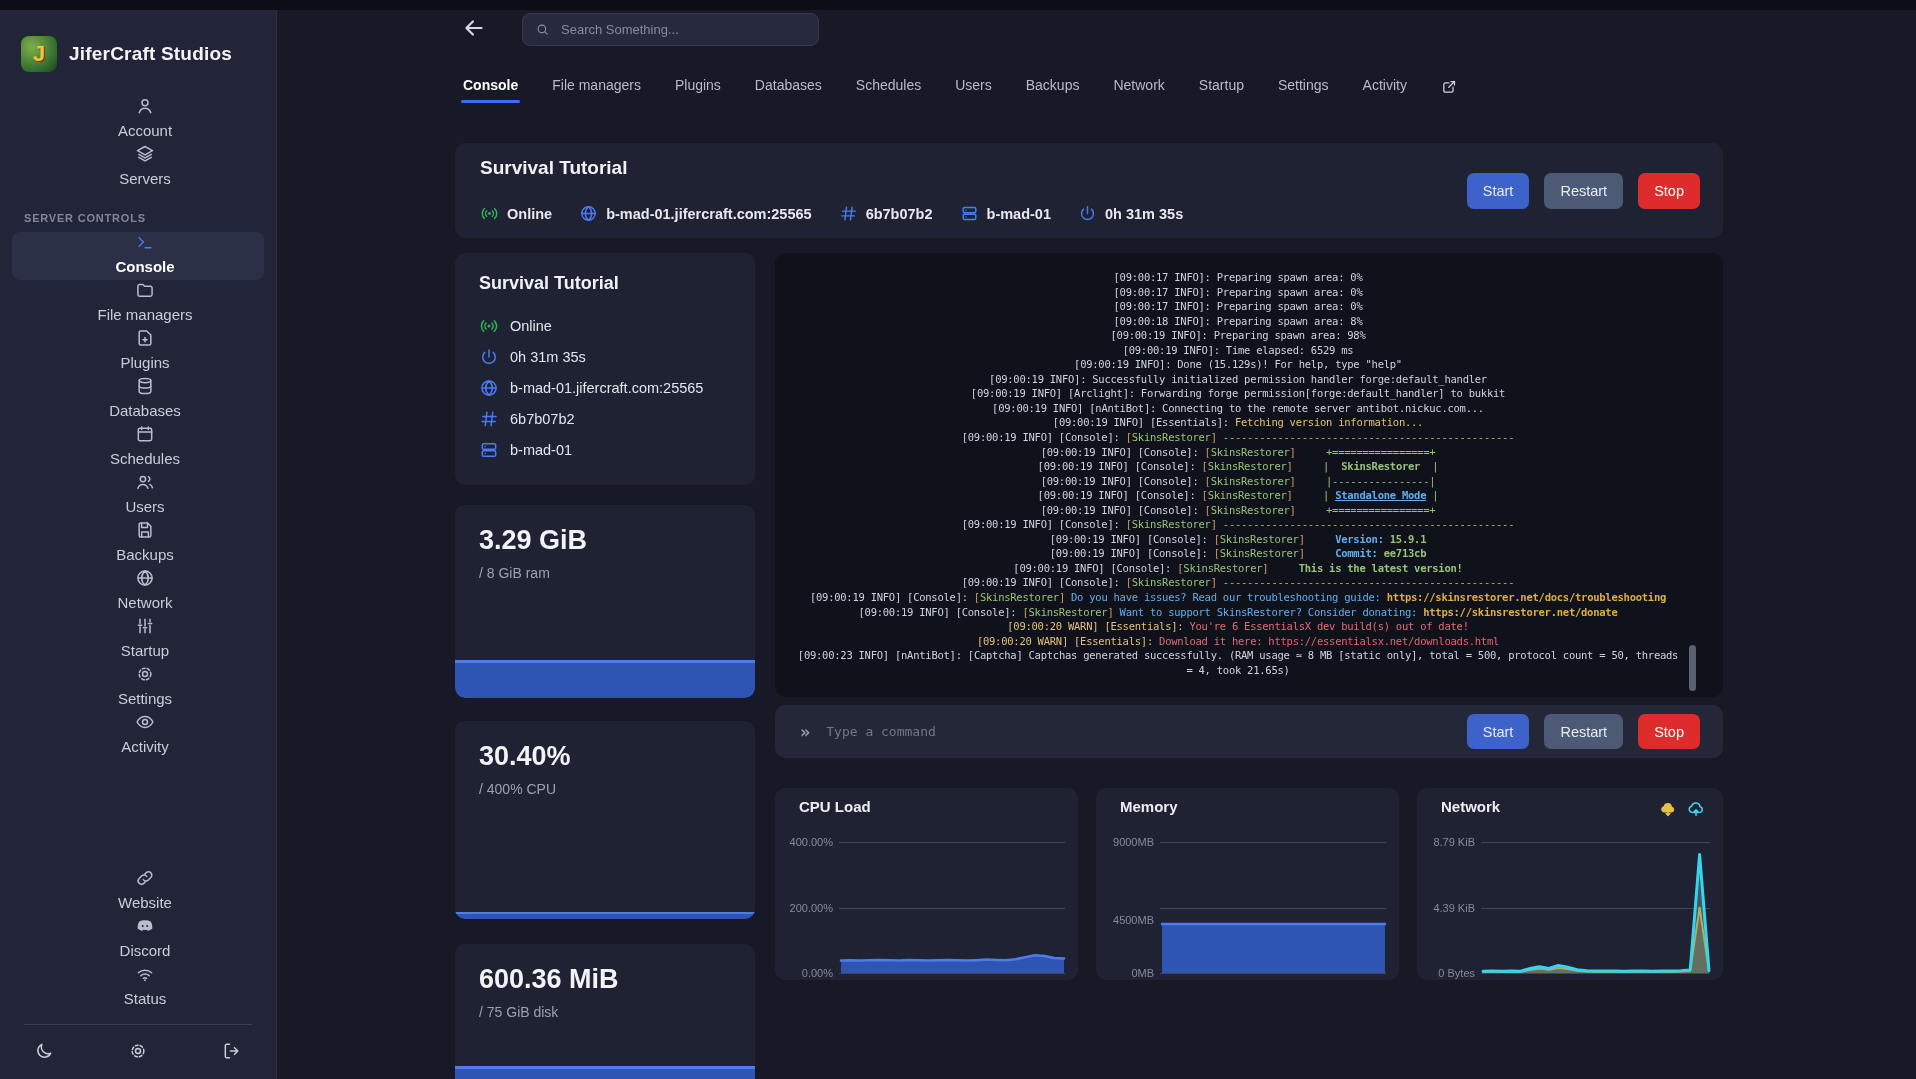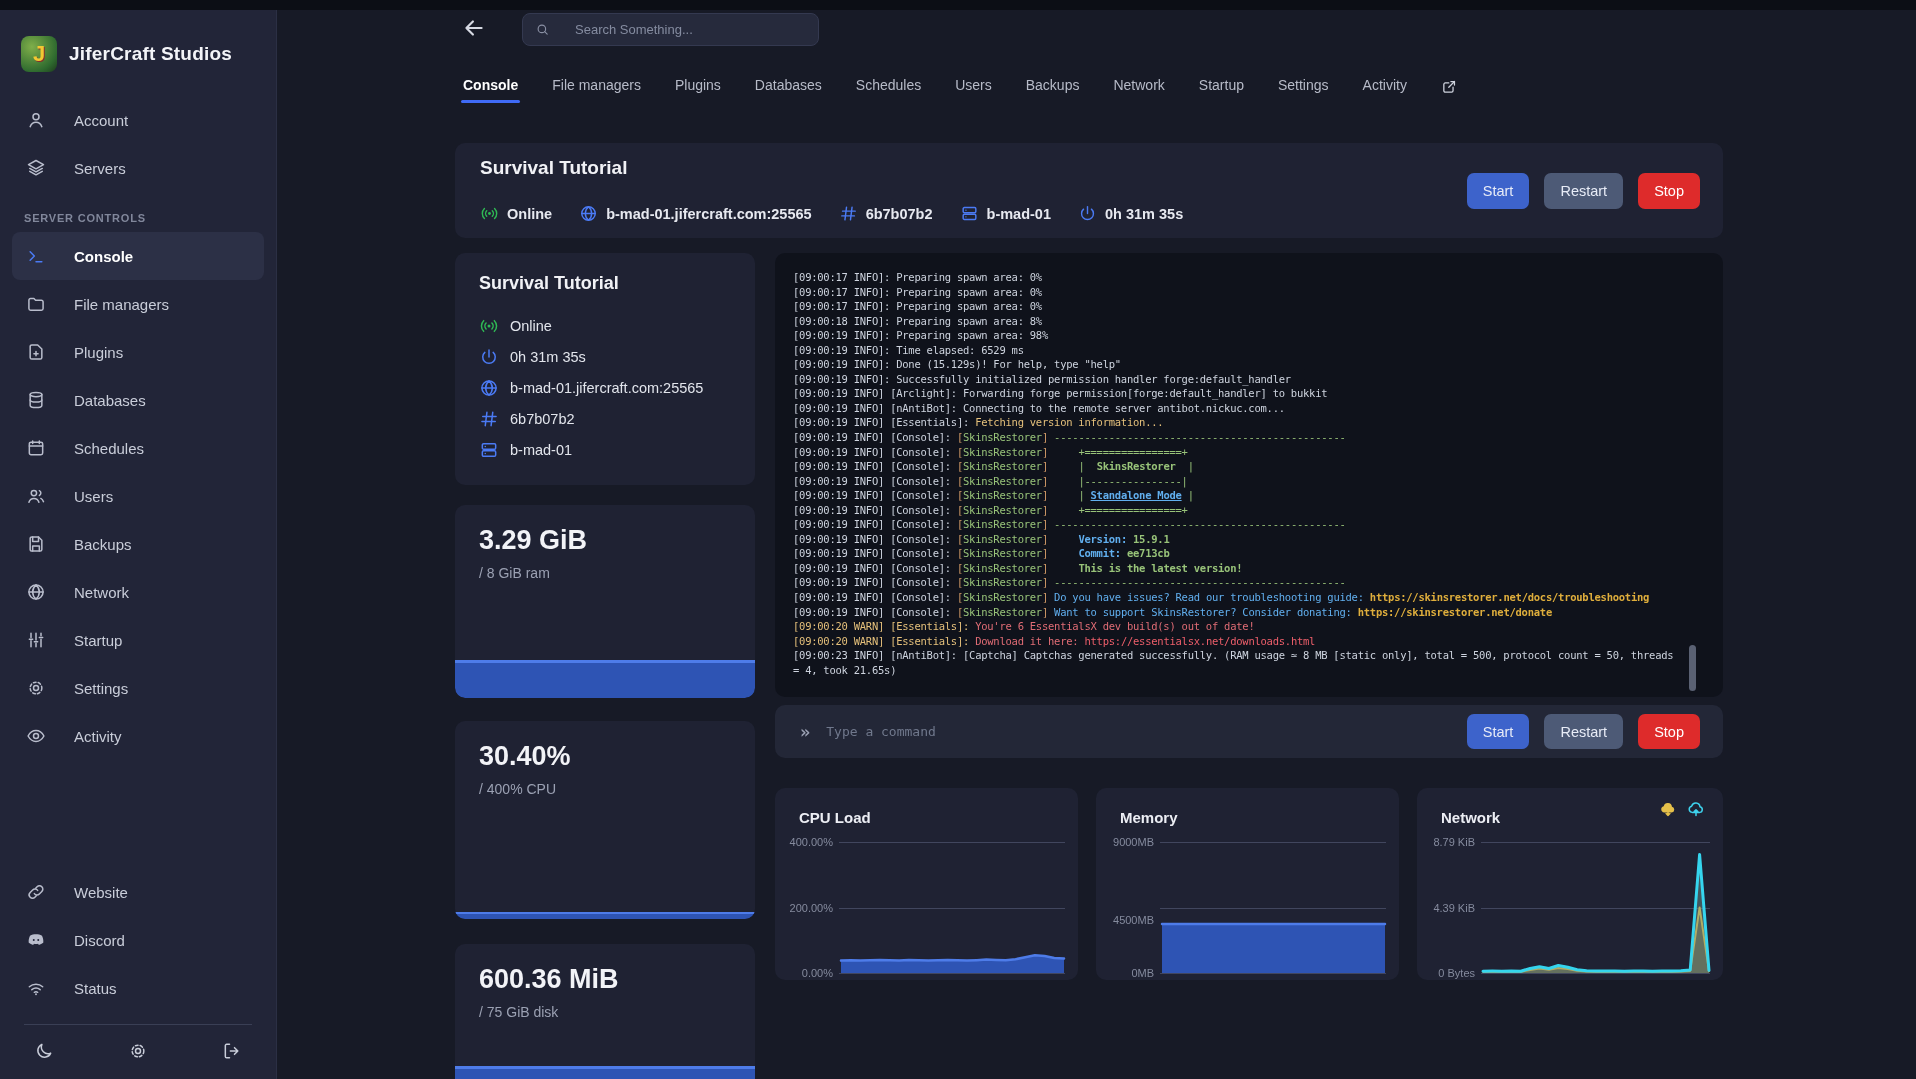--- a/index.html
+++ b/index.html
@@ -9,39 +9,39 @@
 
   
   .sidebar{position:absolute;left:0;top:10px;width:277px;height:1069px;background:#222538;
     border-right:1px solid #2b2f44;display:flex;flex-direction:column;}
   .logo-row{display:flex;align-items:center;gap:12px;padding:26px 20px 24px 21px;}
   .logo-icon{width:36px;height:36px;border-radius:8px;flex:0 0 36px;
     background:radial-gradient(circle at 30% 30%,#7fae4a,#2f6b2f 70%,#1d3a1d);
     display:flex;align-items:center;justify-content:center;
     color:#f2c832;font-weight:bold;font-size:22px;text-shadow:1px 1px 0 #8a2b2b;}
   .logo-title{color:#f3f4f8;font-size:19px;font-weight:bold;letter-spacing:.2px;}
-  .side-item{display:flex;align-items:center;gap:28px;height:48px;margin:0 12px;
-    padding-left:14px;border-radius:8px;color:#c9cdd9;font-size:15px;cursor:pointer;}
+  .side-item{display:flex;align-items:center;gap:6px;height:48px;margin:0 12px;
+    padding-left:14px;border-radius:8px;color:#c9cdd9;font-size:15px;cursor:pointer;flex-direction:column;}
   .side-item .ic{color:#b9bdcc;}
   .side-item.active{background:#2c3046;color:#ffffff;font-weight:bold;}
   .side-item.active .ic{color:#4b7bf5;}
   .section-label{color:#81879b;font-size:11px;letter-spacing:.8px;
     padding:20px 0 8px 24px;font-weight:bold;}
   .side-spacer{flex:1;}
   .side-divider{border-top:1px solid #3a3f55;margin:12px 24px 0 24px;}
   .side-footer{display:flex;align-items:center;justify-content:space-between;
     padding:16px 34px 18px 34px;color:#c9cdd9;}
   .ic{width:20px;height:20px;fill:none;stroke:currentColor;stroke-width:1.8;
     stroke-linecap:round;stroke-linejoin:round;flex:0 0 auto;}
   .ic .fl{fill:currentColor;stroke:none;}
 
   
   .back-btn{position:absolute;left:461px;top:15px;width:26px;height:26px;color:#d6d9e2;cursor:pointer;}
   .search-box{position:absolute;left:522px;top:13px;width:297px;height:33px;background:#262a3c;
-    border:1px solid #343950;border-radius:8px;display:flex;align-items:center;gap:23px;padding:0 12px;}
+    border:1px solid #343950;border-radius:8px;display:flex;align-items:center;gap:9px;padding:0 12px;}
   .search-box .ic{width:15px;height:15px;color:#8a90a4;}
   .search-box input{background:transparent;border:none;outline:none;color:#c9cede;
     font-size:13px;width:100%;font-family:"Liberation Sans",sans-serif;}
   .search-box input::placeholder{color:#858c a0;color:#858ca0;}
 
   
   .tabs{position:absolute;left:463px;top:70px;height:33px;display:flex;gap:34px;align-items:center;}
   .tab{position:relative;color:#b7bbc8;font-size:14px;height:33px;line-height:30px;cursor:pointer;white-space:nowrap;}
   .tab.active{color:#ffffff;font-weight:bold;}
   .tab.active::after{content:"";position:absolute;left:-2px;right:-2px;bottom:0;height:3px;
@@ -75,21 +75,21 @@
 
   
   .stat-card{left:455px;width:300px;overflow:hidden;}
   .stat-value{position:absolute;left:24px;top:20px;color:#f2f3f7;font-size:27px;font-weight:bold;}
   .stat-caption{position:absolute;left:24px;top:60px;color:#9ba1b3;font-size:14px;}
   .stat-bar{position:absolute;left:0;right:0;bottom:0;background:#2e54b4;border-top:3px solid #4e7ce9;
     border-radius:0 0 10px 10px;}
 
   
   .console-log{position:absolute;left:775px;top:253px;width:948px;height:444px;background:#0f121b;
-    border-radius:10px;padding:17px 40px 10px 18px;overflow:hidden;}
+    border-radius:10px;padding:17px 40px 10px 18px;overflow:hidden;text-align:center;}
   .cl{font-family:"DejaVu Sans Mono",monospace;font-size:10.5px;line-height:14.55px;
     letter-spacing:-0.25px;color:#ced4df;white-space:pre-wrap;word-break:break-all;}
   .c-d{color:#ced4df;}
   .c-g{color:#98c379;}
   .c-gb{color:#98c379;font-weight:bold;}
   .c-y{color:#e5c07b;}
   .c-gd{color:#dfae3c;font-weight:bold;}
   .c-b{color:#61afef;}
   .c-bb{color:#61afef;font-weight:bold;}
   .c-bu{color:#61afef;font-weight:bold;text-decoration:underline;}
@@ -102,21 +102,21 @@
     border-radius:10px;display:flex;align-items:center;padding:0 23px 0 25px;gap:14px;}
   .prompt-glyph{color:#9aa0b2;font-size:17px;font-weight:bold;font-family:"DejaVu Sans Mono",monospace;}
   .command-bar input{flex:1;background:transparent;border:none;outline:none;color:#c7cddd;
     font-family:"DejaVu Sans Mono",monospace;font-size:13px;}
   .command-bar input::placeholder{color:#70788c;}
   .cb-buttons{display:flex;gap:15px;}
   .cb-buttons .btn{height:35px;}
 
   
   .chart-card{top:788px;height:192px;}
-  .chart-title{position:absolute;left:24px;top:21px;color:#eceef4;font-size:15px;font-weight:bold;}
+  .chart-title{position:absolute;left:24px;top:10px;color:#eceef4;font-size:15px;font-weight:bold;}
   .yt{position:absolute;left:6px;width:52px;text-align:right;color:#858b9e;font-size:11px;height:13px;}
   .gl{position:absolute;left:64px;right:13px;height:1px;background:#41465e;}
   .chart-svg{position:absolute;left:0;top:0;}
   .net-icons{position:absolute;right:18px;top:12px;display:flex;gap:10px;}
   .net-icons .ic{width:18px;height:18px;stroke-width:2;}
   .ic-yellow{color:#e5c04a;}
   .ic-cyan{color:#3ed3ee;}
 </style>
 </head>
 <body>

